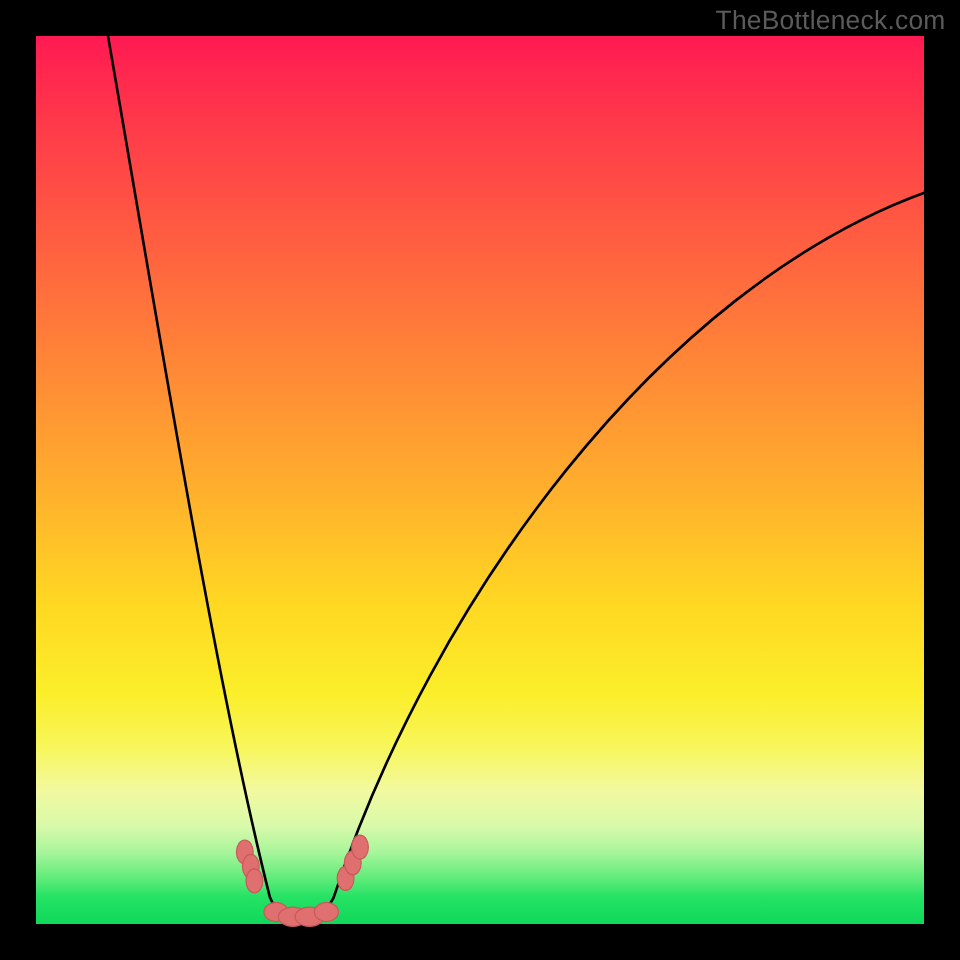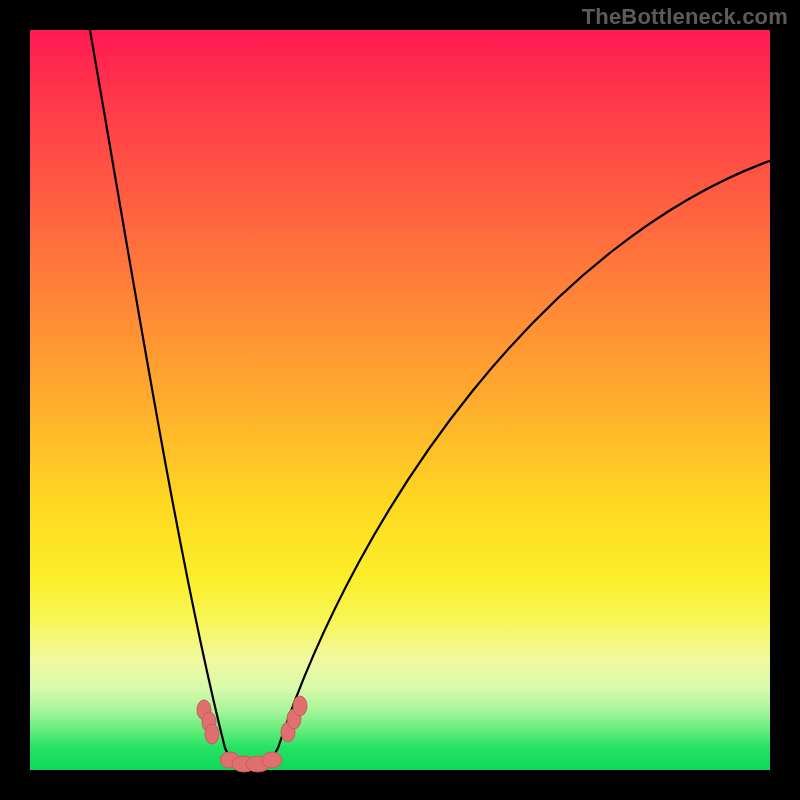--- a/index.html
+++ b/index.html
@@ -44,21 +44,21 @@
       #0fd85a 100%
     );
   }
   .watermark {
     position: absolute;
     top: 4px;
     right: 12px;
     color: #5b5b5b;
     font-size: 22px;
     letter-spacing: 0.2px;
-    font-weight: 700;
+    font-weight: 400;
   }
   svg.curve {
     position: absolute;
     left: 0;
     top: 0;
     width: 740px;
     height: 740px;
     overflow: visible;
   }
   .spot {

